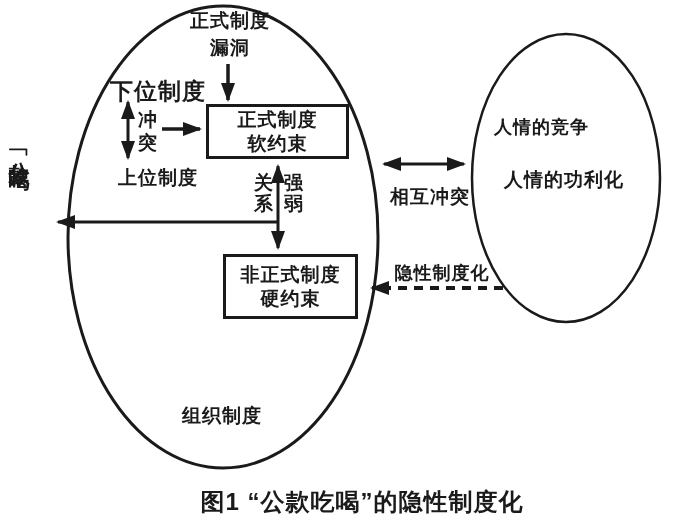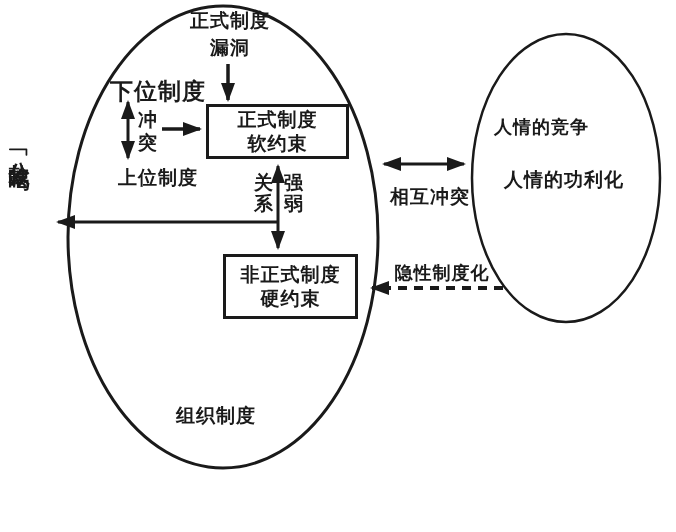--- a/index.html
+++ b/index.html
@@ -16,21 +16,21 @@
   .lbl {
     position:absolute; font-weight:bold; white-space:pre-line;
     text-align:center; letter-spacing:1px;
   }
   .loophole       { left:158px; top:7px;   width:144px; font-size:19px; line-height:27px; }
   .lower-inst     { left:98px;  top:76px;  width:120px; font-size:23px; }
   .conflict       { left:134px; top:108px; width:28px;  font-size:19px; line-height:23px; }
   .upper-inst     { left:98px;  top:165px; width:120px; font-size:19px; }
   .rel-left       { left:252px; top:172px; width:24px;  font-size:19px; line-height:21px; }
   .rel-right      { left:282px; top:172px; width:24px;  font-size:19px; line-height:21px; }
-  .org-name       { left:156px; top:403px; width:120px; font-size:19px; }
+  .org-name       { left:162px; top:403px; width:120px; font-size:19px; }
   .mutual         { left:376px; top:136px; width:108px; font-size:19px;margin-top:48px; }
   .competition    { left:494px; top:115px; width:130px; font-size:18px; text-align:left; }
   .utilitarian    { left:489px; top:167px; width:150px; font-size:19px; text-align:center; }
   .culture-name   { left:548px; top:281px; width:62px;  font-size:19px; }
   .implicit       { left:388px; top:261px; width:108px; font-size:18px; }
   .box {
     position:absolute; border:3px solid var(--ink,#1a1a1a); background:var(--bg,#ffffff);
     display:flex; align-items:center; justify-content:center;
     font-weight:bold; white-space:pre-line; text-align:center;
     font-size:19px; line-height:24px; box-sizing:border-box; letter-spacing:1px;
@@ -99,14 +99,15 @@
   <div class="lbl org-name">组织制度</div>
 
   <div class="lbl mutual">相互冲突</div>
   <div class="lbl implicit">隐性制度化</div>
 
   <div class="lbl competition">人情的竞争</div>
   <div class="lbl utilitarian">人情的功利化</div>
 
   <div class="side-label">「公款吃喝」</div>
 
+  <div class="caption">图1  “公款吃喝”的隐性制度化</div>
 
 </div>
 
 </body></html>

